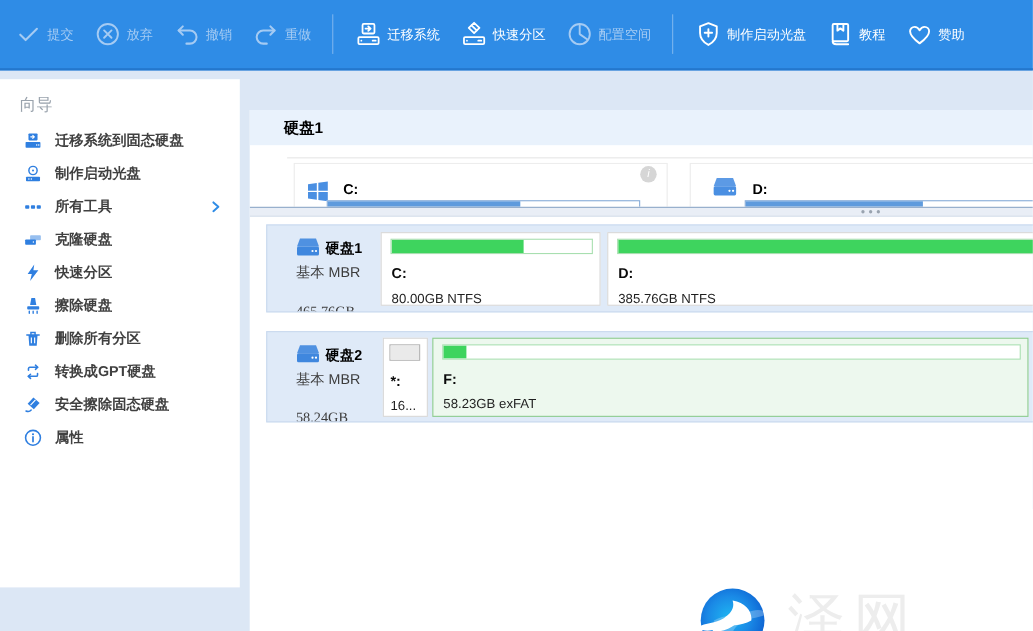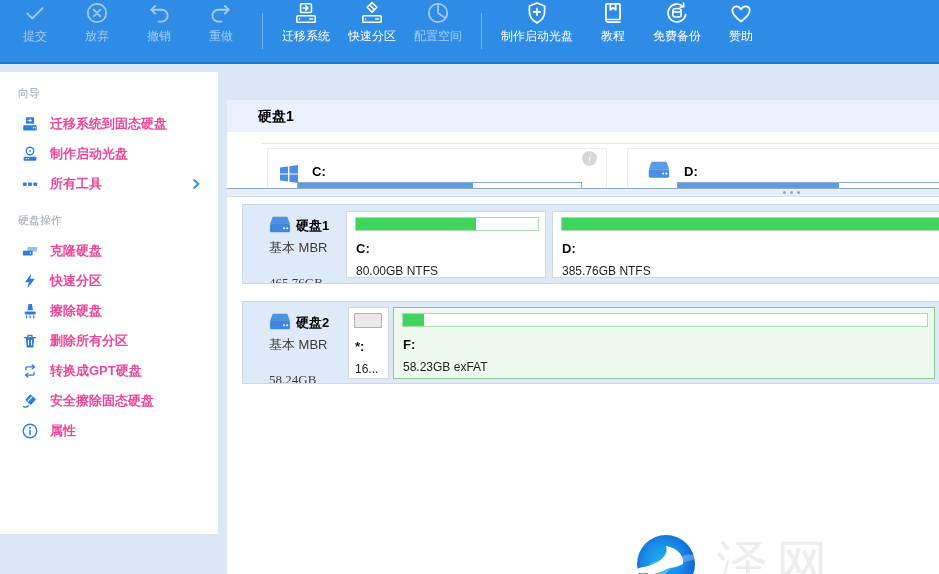--- a/index.html
+++ b/index.html
@@ -11,42 +11,42 @@
     -webkit-font-smoothing:antialiased;
   }
   svg { display:block; }
 
   
   .toolbar {
     height:64px; background:#2f8ce6; border-bottom:2px solid #2377cd;
     display:flex; align-items:stretch; padding-left:4px;
   }
   .tb-item {
-    min-width:62px; padding:0 9px; display:flex; flex-direction:column;
-    align-items:center; gap:4px; color:#ffffff; cursor:pointer;
+    min-width:62px; padding:0 9px; display:flex; flex-direction:row;
+    align-items:center; justify-content:center; gap:4px; color:#ffffff; cursor:pointer;
   }
   .tb-item.disabled { color:#a5cbf3; }
   .tb-icon { width:26px; height:26px; }
   .tb-icon svg { width:26px; height:26px; }
   .tb-label { font-size:12px; white-space:nowrap; line-height:12px; }
   .tb-sep { width:1px; background:#7ab4ee; margin:13px 10px 13px 10px; }
 
   
   .page { position:absolute; left:0; top:64px; right:0; bottom:0; }
 
   
   .sidebar {
     position:absolute; left:0; top:8px; width:218px; height:462px;
     background:#ffffff; overflow:hidden;
   }
-  .section-title { margin:14px 0 8px 18px; font-size:11px; color:#9aa3ad; }
+  .section-title { margin:14px 0 8px 18px; font-size:15px; color:#9aa3ad; }
   .side-item {
     height:30px; display:flex; align-items:center; gap:11px;
     padding-left:21px; padding-right:10px; cursor:pointer;
-    font-size:13px; font-weight:600; color:#ec4899; white-space:nowrap;
+    font-size:13px; font-weight:600; color:#404040; white-space:nowrap;
   }
   .s-icon { width:18px; height:18px; color:#2f7fe0; flex:0 0 18px; }
   .s-icon svg { width:18px; height:18px; }
   .chev { margin-left:auto; margin-right:6px; color:#2f8ce6; }
   .chev svg { width:12px; height:12px; }
 
   
   .main {
     position:absolute; left:227px; top:0; right:0; bottom:0;
     background:#ffffff; overflow:hidden;margin-top:36px;
@@ -220,31 +220,20 @@
     <span class="tb-icon">
       <svg viewBox="0 0 24 24" fill="none" stroke="currentColor" stroke-width="1.6" stroke-linecap="round" stroke-linejoin="round">
           <rect x="5.5" y="3.5" width="13" height="14.5" rx="1"></rect>
           <path d="M9.5 3.5v5.6l2.5-1.9 2.5 1.9V3.5"></path>
           <path d="M5.5 18c0 1.8 1.2 2.5 3 2.5h10"></path>
         </svg>
     </span>
     <span class="tb-label">教程</span>
   </div>
 
-  <div class="tb-item">
-    <span class="tb-icon">
-      <svg viewBox="0 0 24 24" fill="none" stroke="currentColor" stroke-width="1.5" stroke-linecap="round" stroke-linejoin="round">
-          <ellipse cx="12" cy="9.5" rx="3.8" ry="1.7"></ellipse>
-          <path d="M8.2 9.5v4.5c0 .9 1.7 1.7 3.8 1.7s3.8-.8 3.8-1.7V9.5"></path>
-          <path d="M20 13.5A8.2 8.2 0 1 1 17.6 6"></path>
-          <path d="M18 2.8l.3 3.4-3.4.4"></path>
-        </svg>
-    </span>
-    <span class="tb-label">免费备份</span>
-  </div>
 
   <div class="tb-item">
     <span class="tb-icon">
       <svg viewBox="0 0 24 24" fill="none" stroke="currentColor" stroke-width="1.6" stroke-linejoin="round">
           <path d="M12 19.8C6.6 15.9 4 12.6 4 9.7 4 7.4 5.7 5.9 7.8 5.9c1.7 0 3.2 1 4.2 2.8 1-1.8 2.5-2.8 4.2-2.8 2.1 0 3.8 1.5 3.8 3.8 0 2.9-2.6 6.2-8 10.1z"></path>
         </svg>
     </span>
     <span class="tb-label">赞助</span>
   </div>
 
@@ -291,21 +280,20 @@
           </svg>
       </span>
       <span class="s-label">所有工具</span>
       <span class="chev">
         <svg viewBox="0 0 12 12" fill="none" stroke="currentColor" stroke-width="1.8" stroke-linecap="round" stroke-linejoin="round">
             <path d="M4 2l4.5 4L4 10"></path>
           </svg>
       </span>
     </div>
 
-    <div class="section-title">硬盘操作</div>
 
     <div class="side-item">
       <span class="s-icon">
         <svg viewBox="0 0 24 24">
             <rect x="8.5" y="6.5" width="13" height="6" rx="1" fill="currentColor" opacity=".5"></rect>
             <rect x="2.5" y="11.5" width="13" height="6.5" rx="1" fill="currentColor"></rect>
             <circle cx="12.5" cy="14.7" r=".9" fill="#fff"></circle>
           </svg>
       </span>
       <span class="s-label">克隆硬盘</span>

